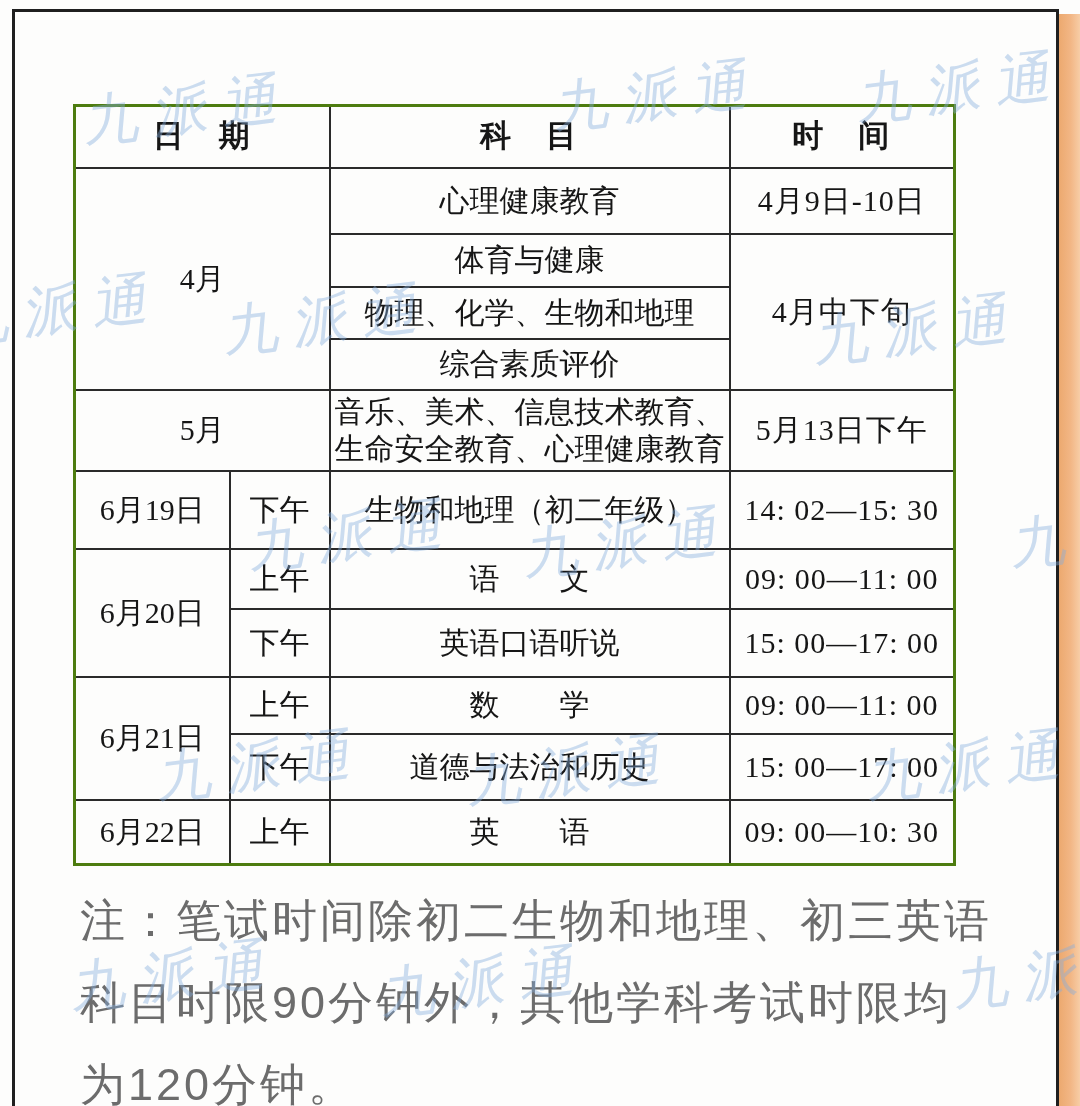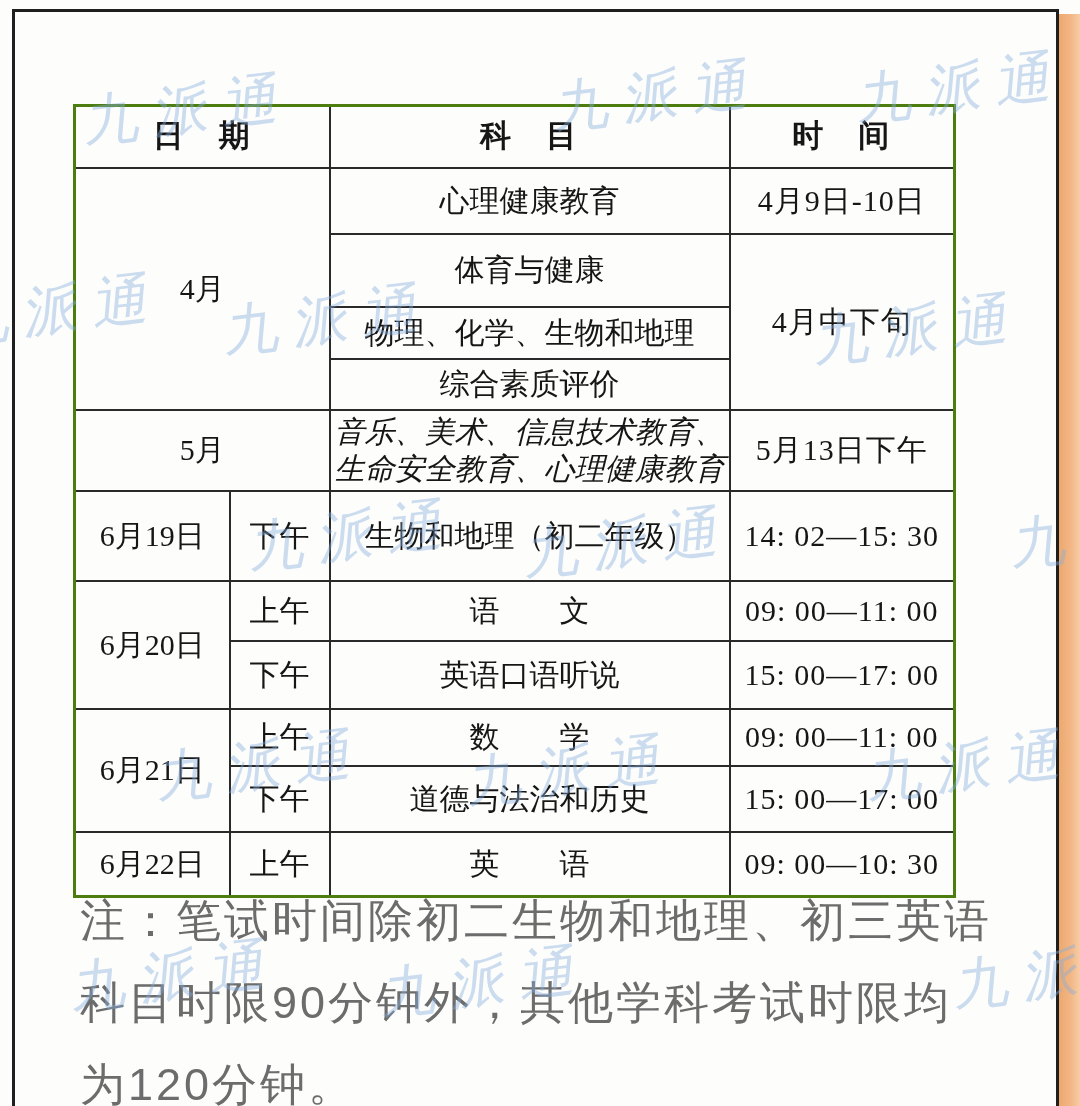--- a/index.html
+++ b/index.html
@@ -22,21 +22,21 @@
     border:3px solid #4d7c0f;z-index:2;
   }
   table.schedule td, table.schedule th{
     border:2px solid #2a2a2a;
     text-align:center;vertical-align:middle;
     font-size:30px;line-height:1.25;color:#161616;
     padding:2px 4px;overflow:hidden;
   }
   table.schedule th{font-weight:700;font-size:31px;letter-spacing:2px;}
   td.time-cell{font-size:29px;letter-spacing:1px;}
-  td.subject-wrap{font-size:29px;line-height:1.25;padding:2px 8px;font-style:italic;}
+  td.subject-wrap{font-size:29px;line-height:1.25;padding:2px 8px;}
   .note{
     position:absolute;left:80px;top:880px;width:918px;z-index:2;
     font-family:"Liberation Sans","DejaVu Sans",sans-serif;
     font-size:45px;line-height:82px;letter-spacing:3px;
     color:#6c6c6c;text-align:left;
   }
   .wm{
     position:absolute;z-index:6;pointer-events:none;white-space:nowrap;
     font-family:"DejaVu Sans",sans-serif;
     font-size:56px;letter-spacing:14px;
@@ -77,36 +77,36 @@
       <tr style="height:62px">
     <th colspan="2">日　期</th>
     <th>科　目</th>
     <th>时　间</th>
   </tr>
   <tr style="height:66px">
     <td colspan="2" rowspan="4">4月</td>
     <td>心理健康教育</td>
     <td class="time-cell">4月9日-10日</td>
   </tr>
-  <tr style="height:73px">
+  <tr style="height:53px">
     <td>体育与健康</td>
     <td rowspan="3" class="time-cell">4月中下旬</td>
   </tr>
   <tr style="height:52px">
     <td>物理、化学、生物和地理</td>
   </tr>
   <tr style="height:51px">
     <td>综合素质评价</td>
   </tr>
   <tr style="height:77px">
     <td colspan="2">5月</td>
     <td class="subject-wrap">音乐、美术、信息技术教育、生命安全教育、心理健康教育</td>
     <td class="time-cell">5月13日下午</td>
   </tr>
-  <tr style="height:90px">
+  <tr style="height:78px">
     <td>6月19日</td>
     <td>下午</td>
     <td>生物和地理（初二年级）</td>
     <td class="time-cell">14: 02—15: 30</td>
   </tr>
   <tr style="height:60px">
     <td rowspan="2">6月20日</td>
     <td>上午</td>
     <td>语　　文</td>
     <td class="time-cell">09: 00—11: 00</td>

